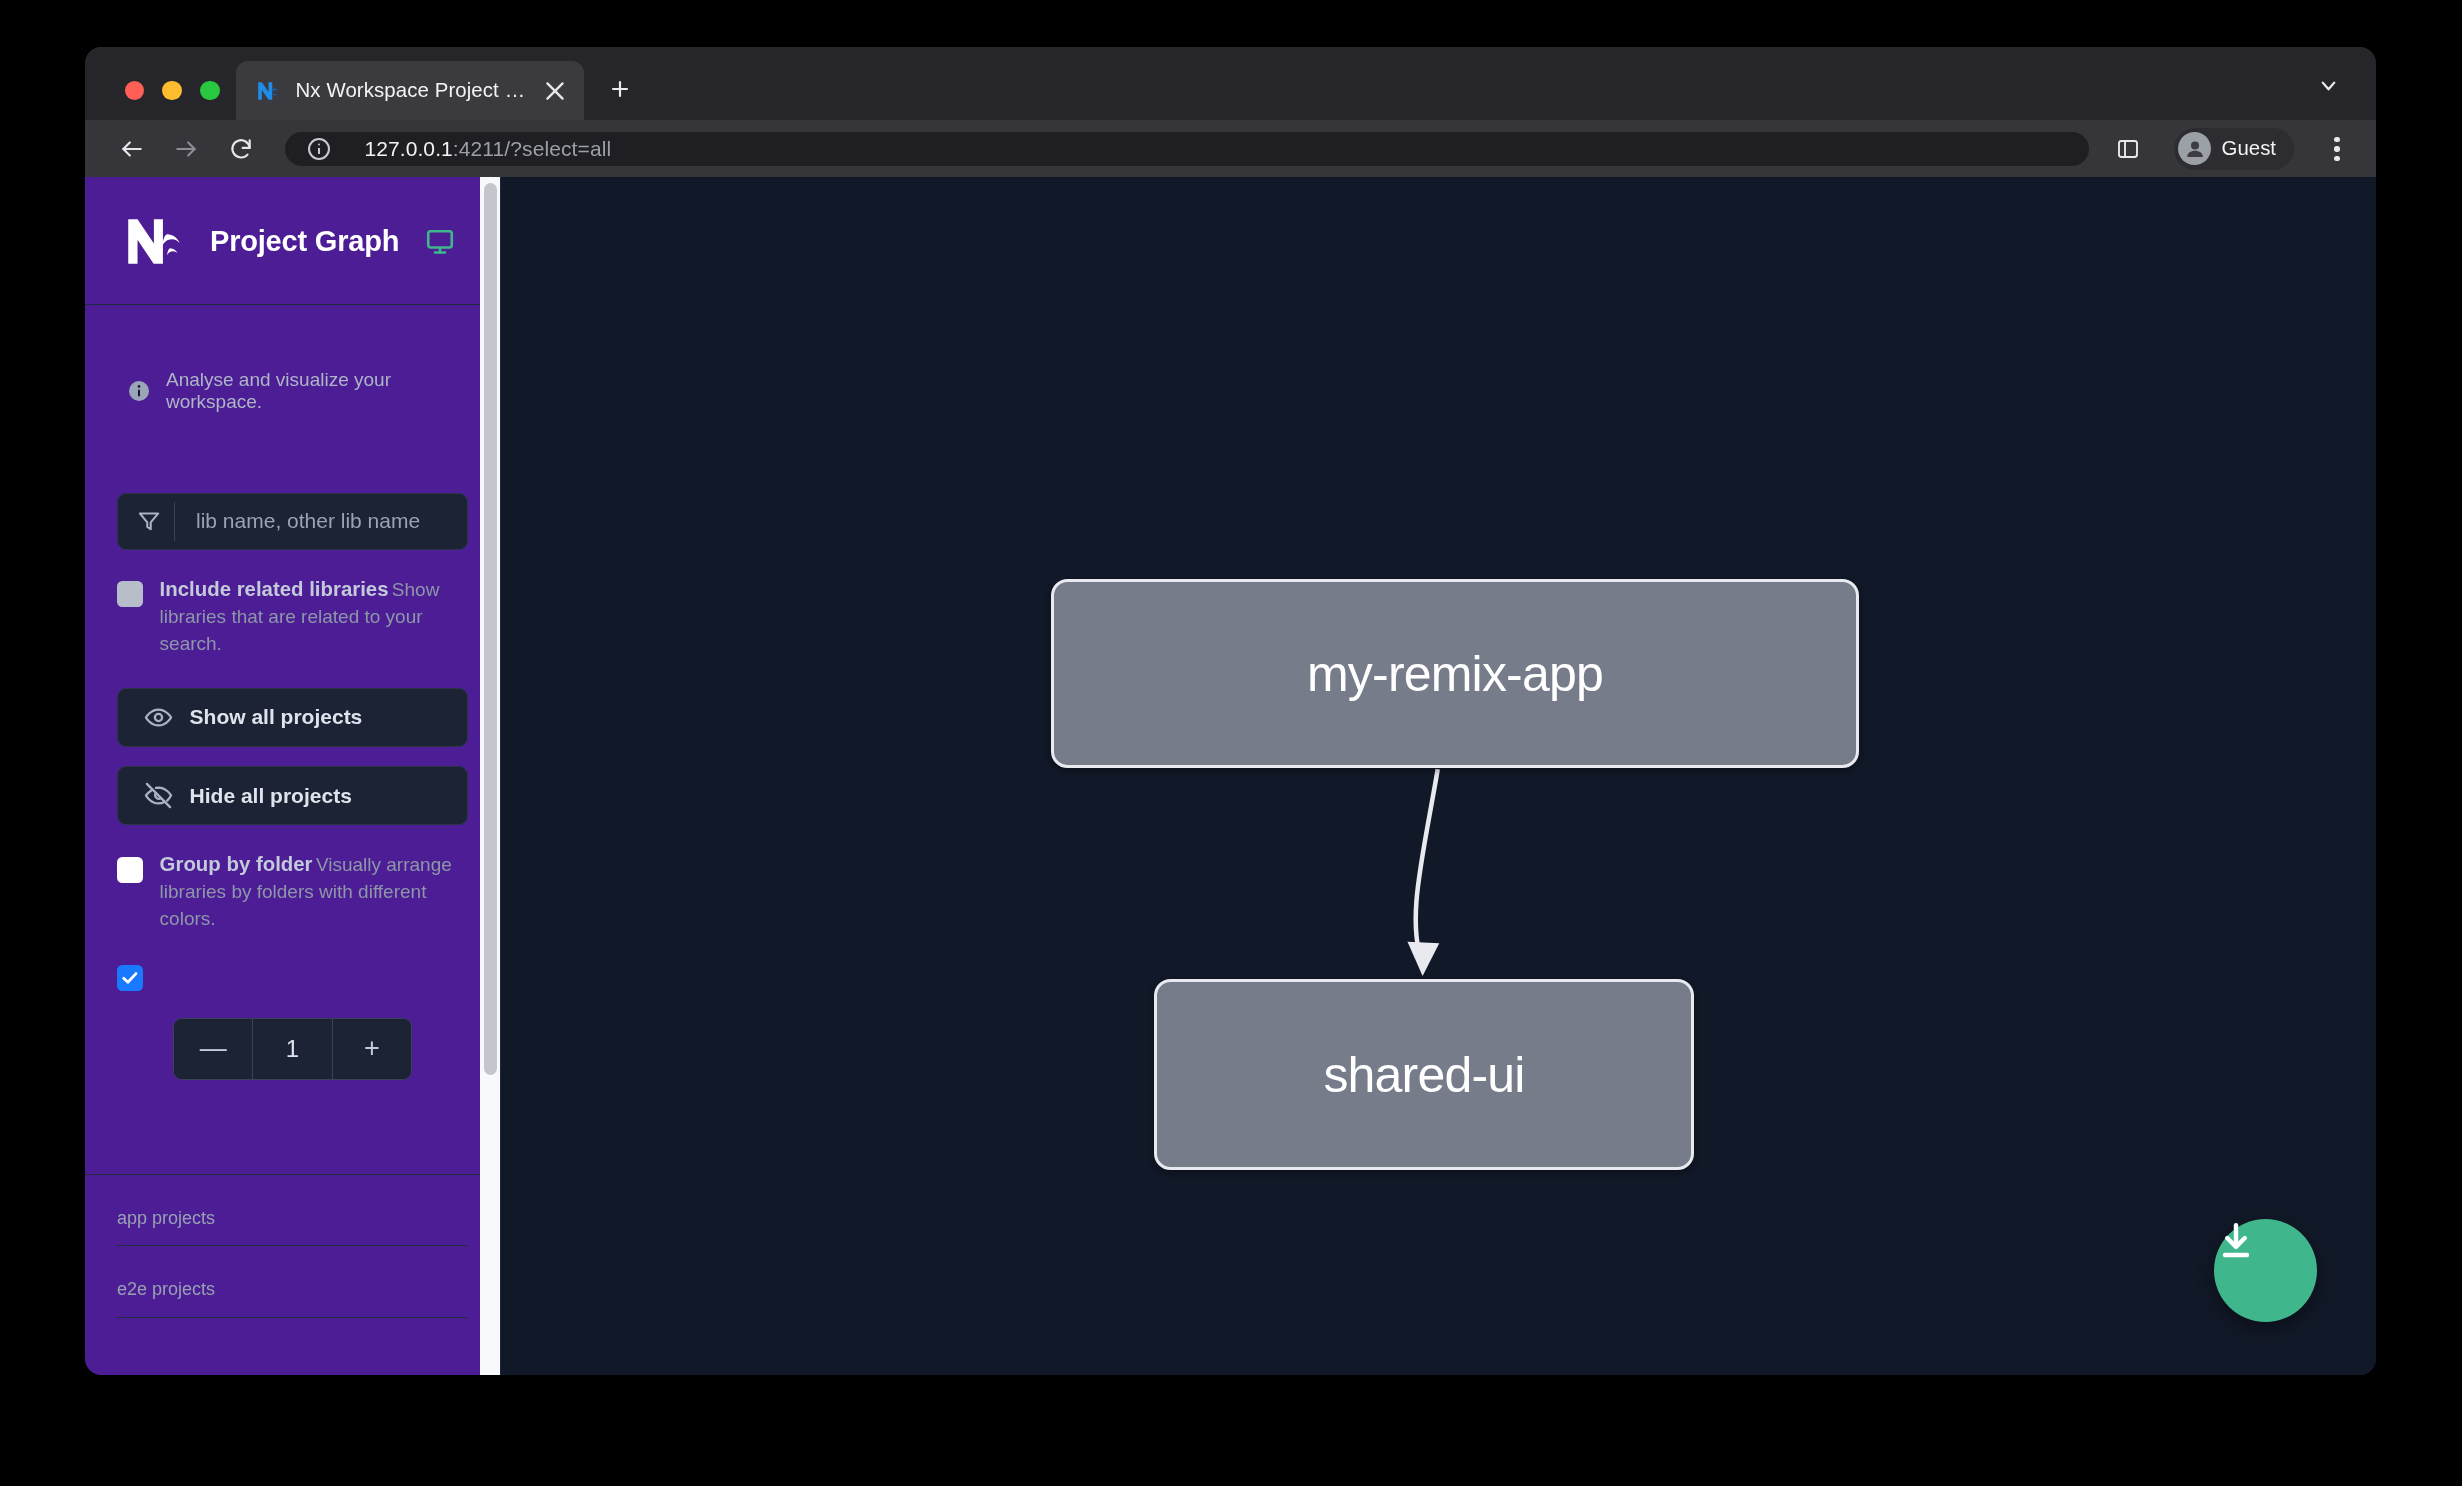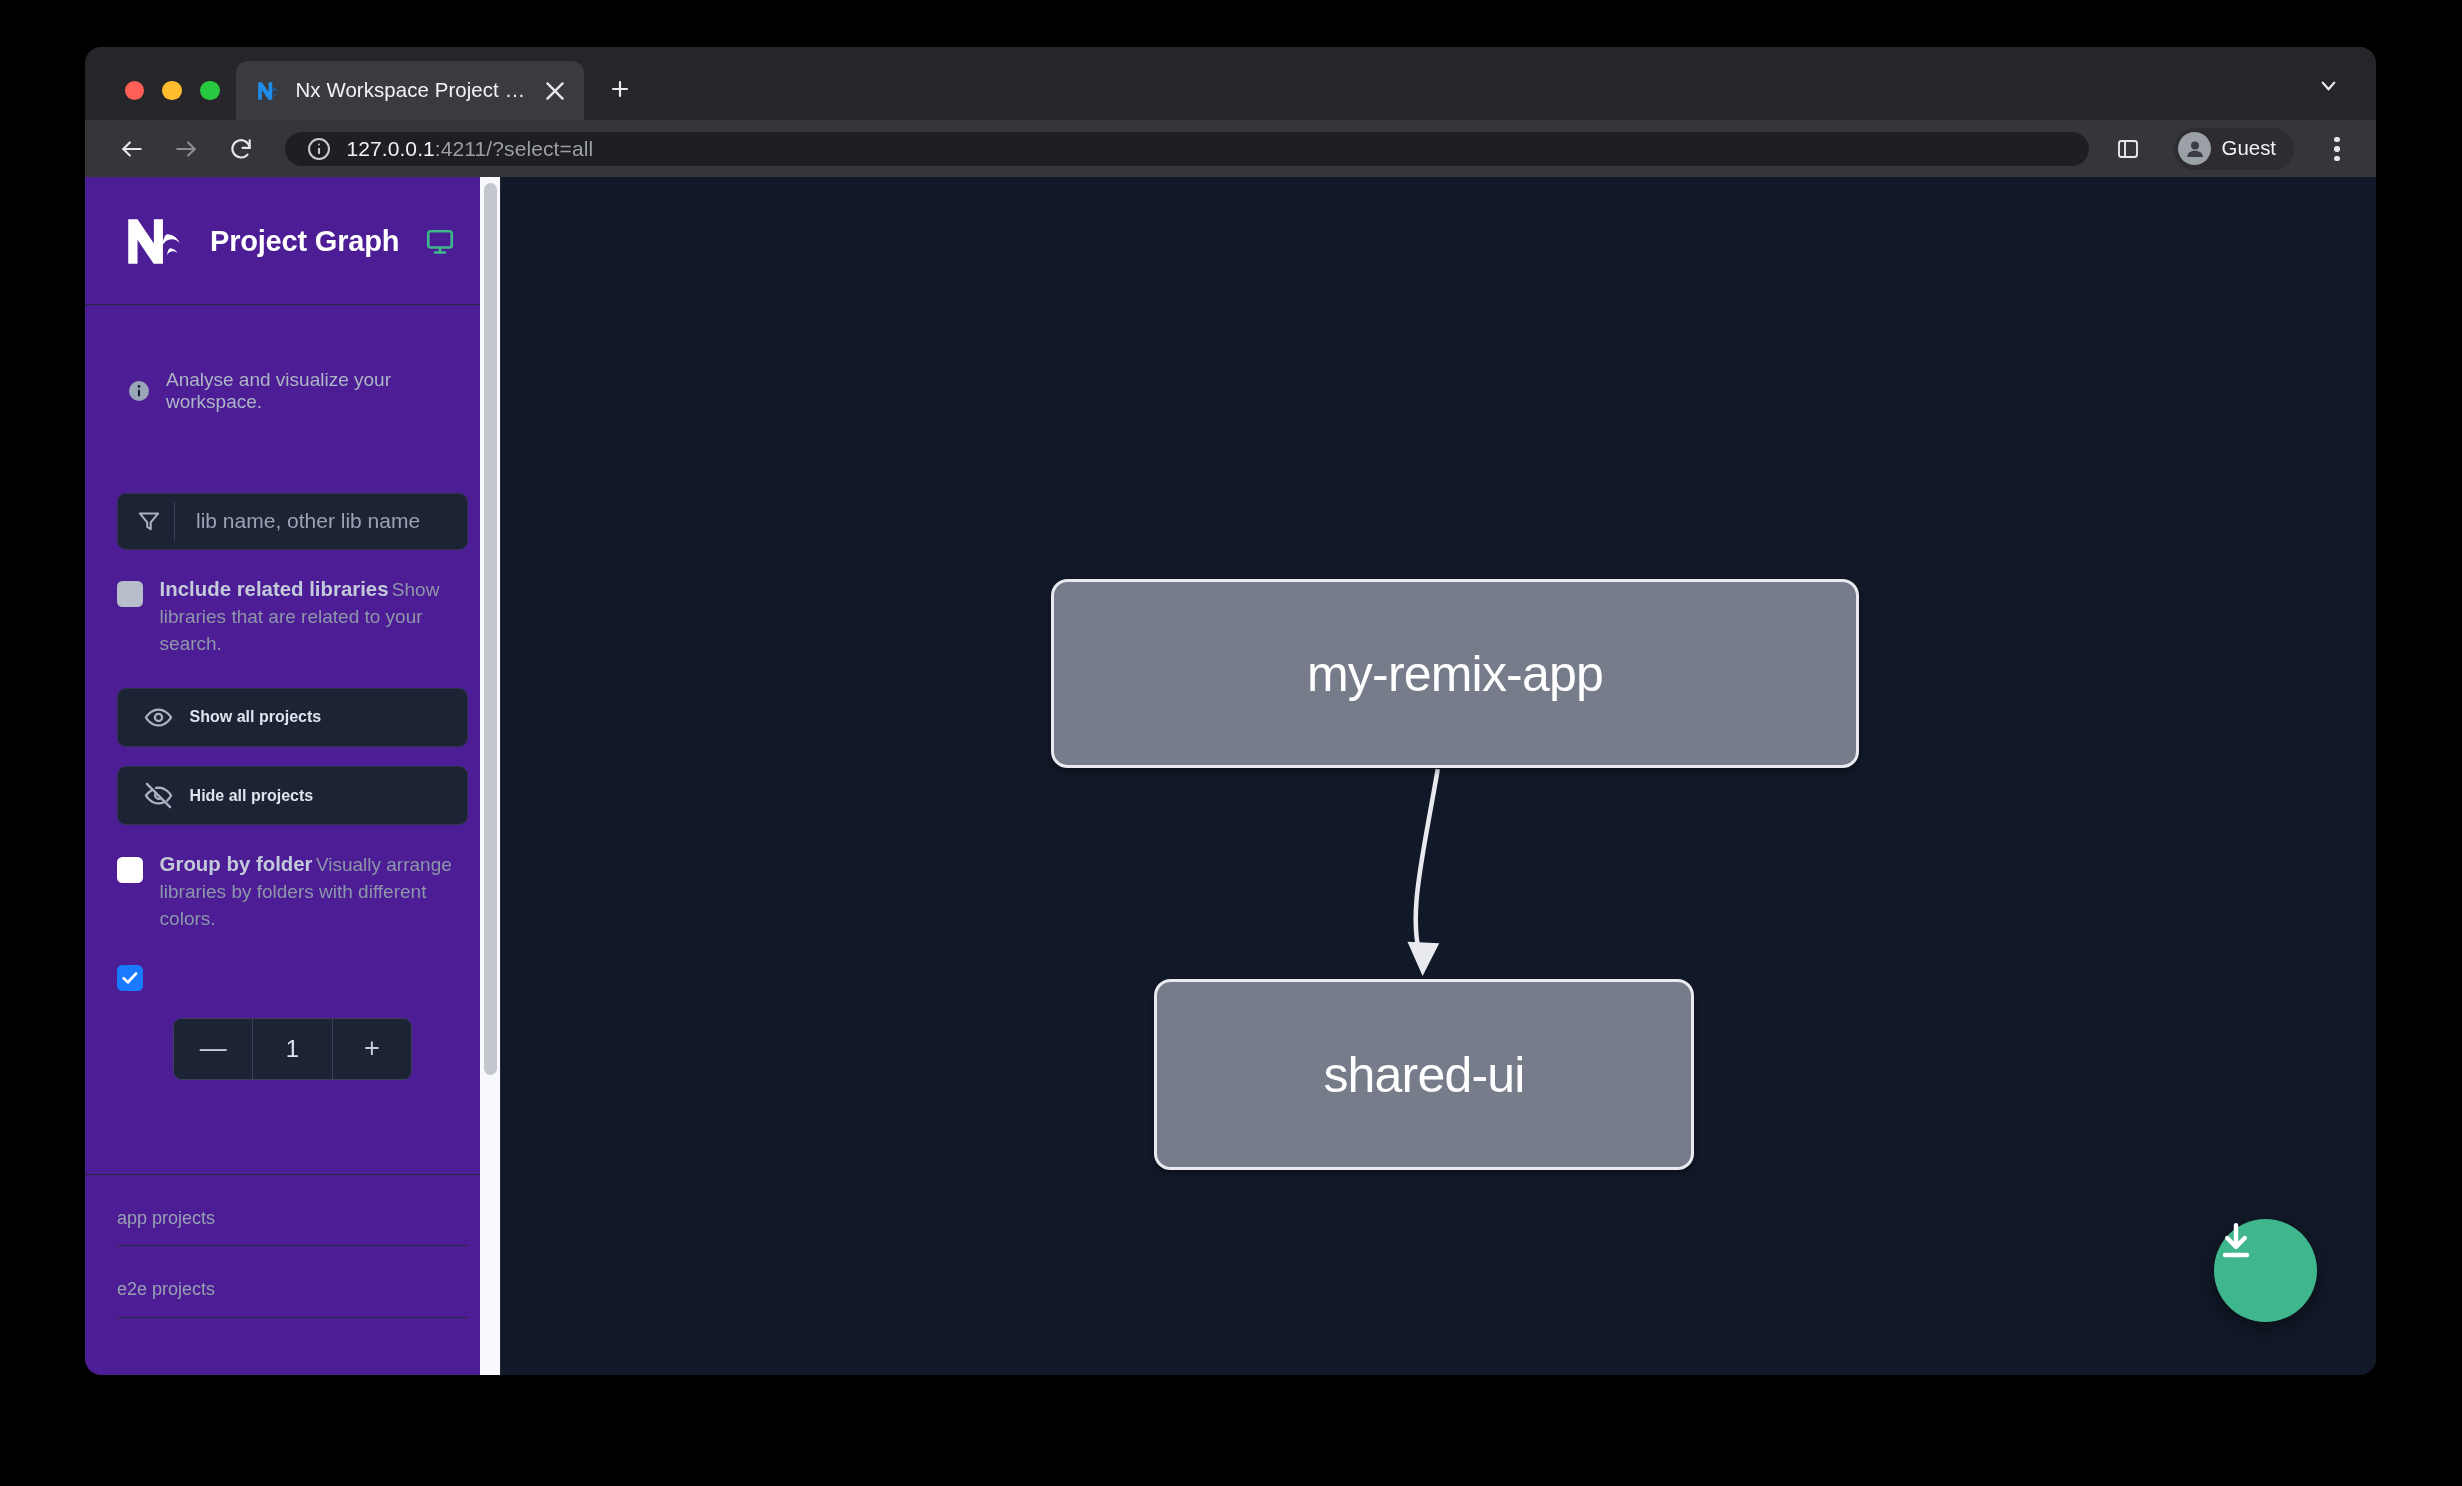--- a/index.html
+++ b/index.html
@@ -100,21 +100,21 @@
   }
   .nav-btn.disabled { color: #8b8d93; }
   .omnibox {
     flex: 1 1 auto;
     height: 34px;
     background: #1f1f23;
     border-radius: 24px;
     display: flex;
     align-items: center;
     padding: 0 21px;
-    gap: 14px;
+    gap: 32px;
     margin: 0 10.6px 0 13.6px;
     min-width: 0;
   }
   .omnibox-icon { width: 26px; height: 26px; color: #c7c9ce; flex: 0 0 auto; }
   .omnibox-url {
     font-size: 21px;
     color: #9aa0a6;
     white-space: nowrap;
     overflow: hidden;
     letter-spacing: 0.1px;
@@ -247,21 +247,21 @@
     gap: 16.6px;
     height: 59px;
     background: #1b2335;
     border: 1.5px solid #2c3548;
     border-radius: 9px;
     padding-left: 26px;
     margin-top: 19.7px;
   }
   .pill-btn:first-of-type { margin-top: 0; }
   .pill-icon { width: 29px; height: 29px; color: #aab3c4; flex: 0 0 auto; }
-  .pill-label { color: #dfe4ec; font-size: 16px; font-weight: bold; }
+  .pill-label { color: #dfe4ec; font-size: 21px; font-weight: bold; }
 
   .buttons-group { margin-top: 30px; }
 
   .stepper {
     display: flex;
     margin: 27px auto 0 auto;
     width: 239px;
     height: 62px;
     border: 1.5px solid #3a4257;
     border-radius: 9px;

